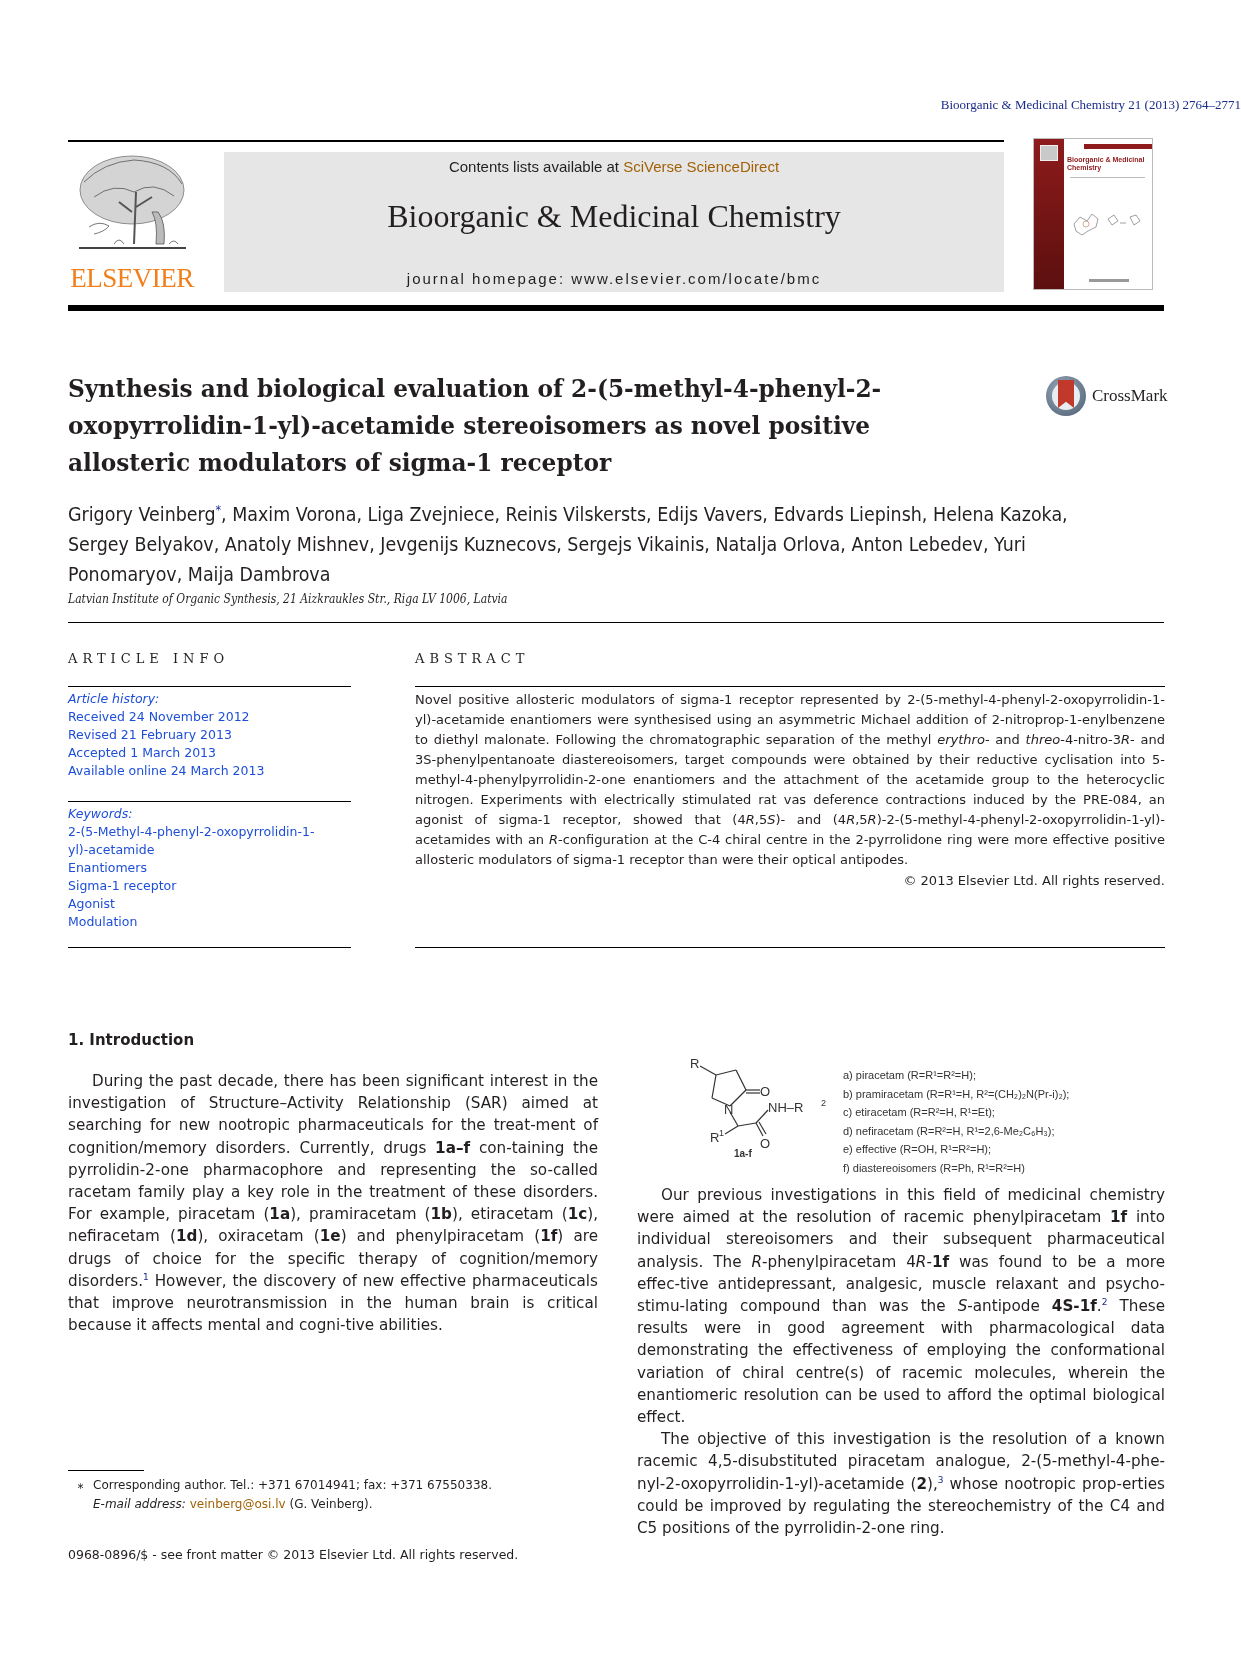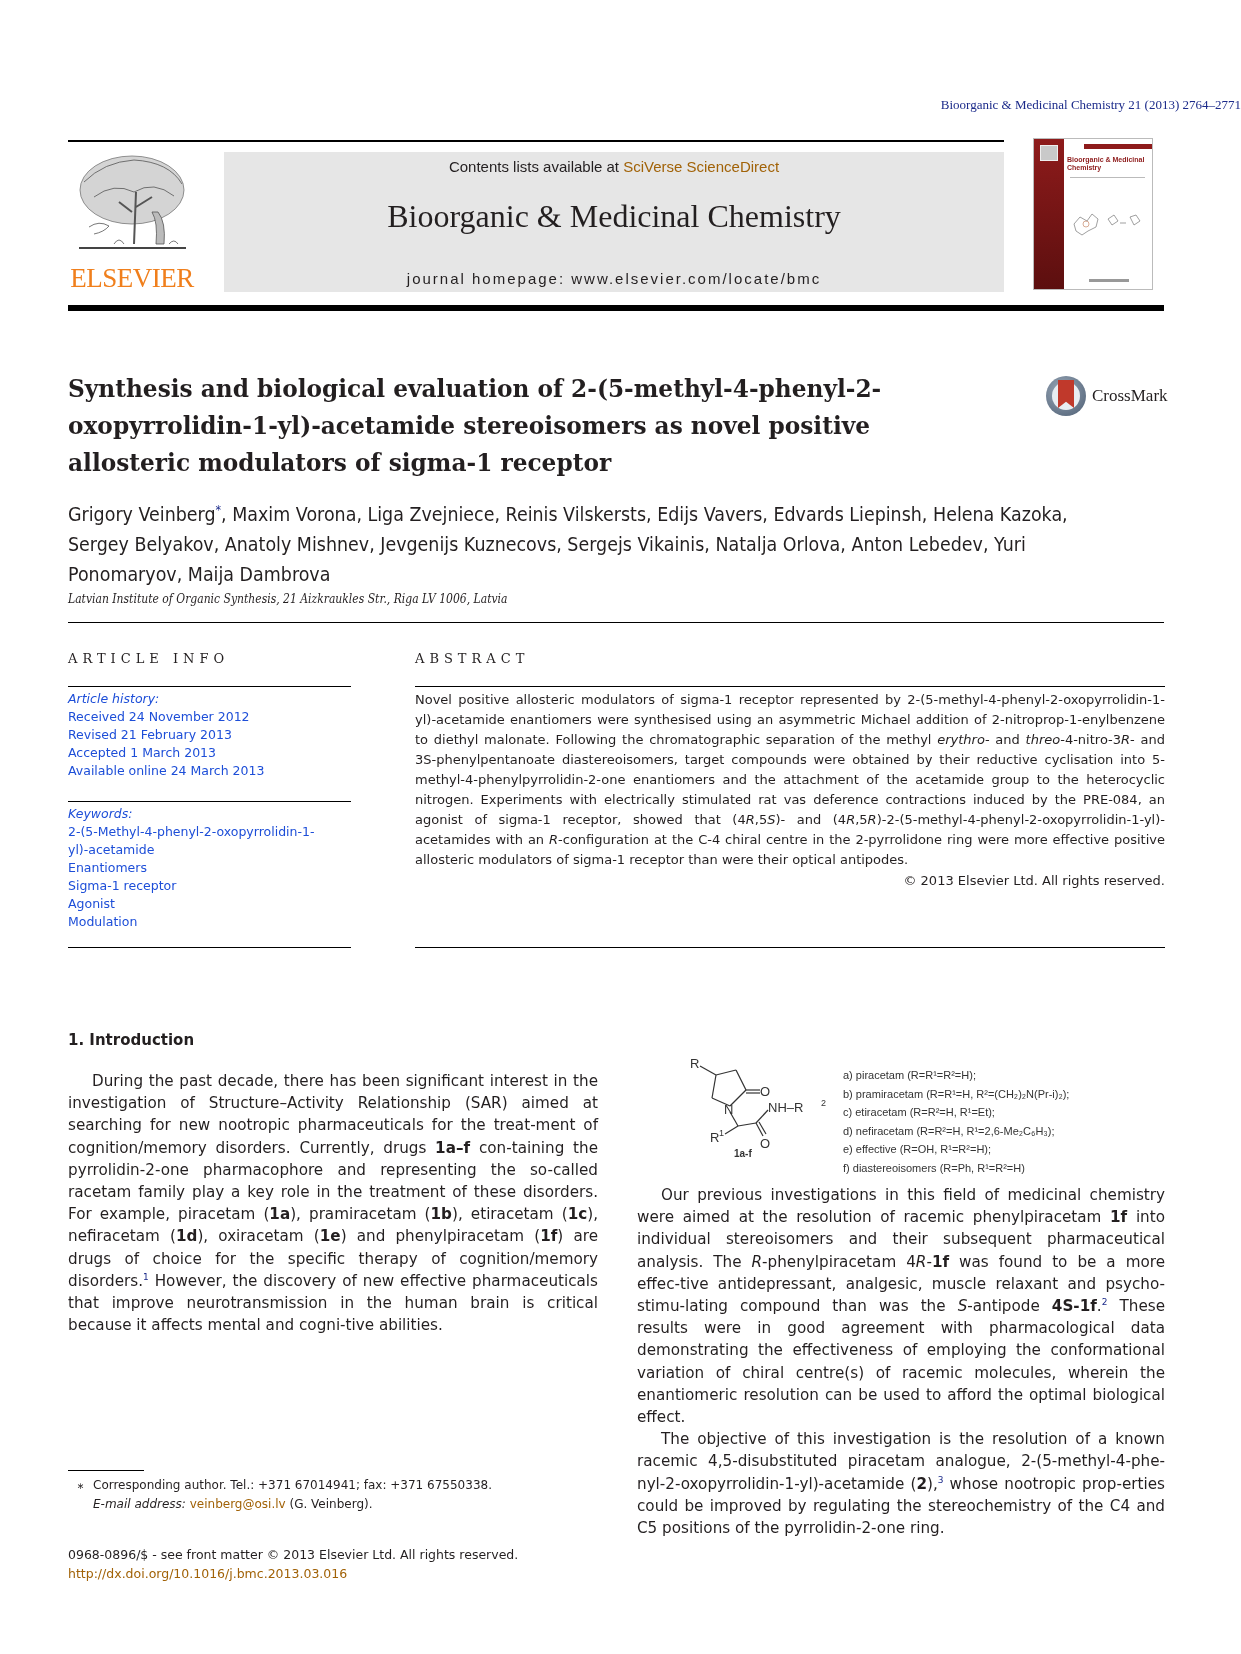--- a/index.html
+++ b/index.html
@@ -235,14 +235,13 @@
   <p><span>The objective of this investigation is the resolution of a known racemic 4,5-disubstituted piracetam analogue, 2-(5-methyl-4-phe-nyl-2-oxopyrrolidin-1-yl)-acetamide (</span><b>2</b><span>),</span><sup>3</sup><span> whose nootropic prop-erties could be improved by regulating the stereochemistry of the C4 and C5 positions of the pyrrolidin-2-one ring.</span></p>
 </div>
 
 <div class="abs fn-rule"></div>
 <div class="abs fn">
   <div><span class="ast">⁎</span><span>Corresponding author. Tel.: +371 67014941; fax: +371 67550338.</span></div>
   <div class="indent"><i>E-mail address:</i> <span class="link">veinberg@osi.lv</span><span> (G. Veinberg).</span></div>
 </div>
 <div class="abs front">
   <div>0968-0896/$ - see front matter © 2013 Elsevier Ltd. All rights reserved.</div>
-  <div class="link">http://dx.doi.org/10.1016/j.bmc.2013.03.016</div>
 </div>
 
 </body></html>

